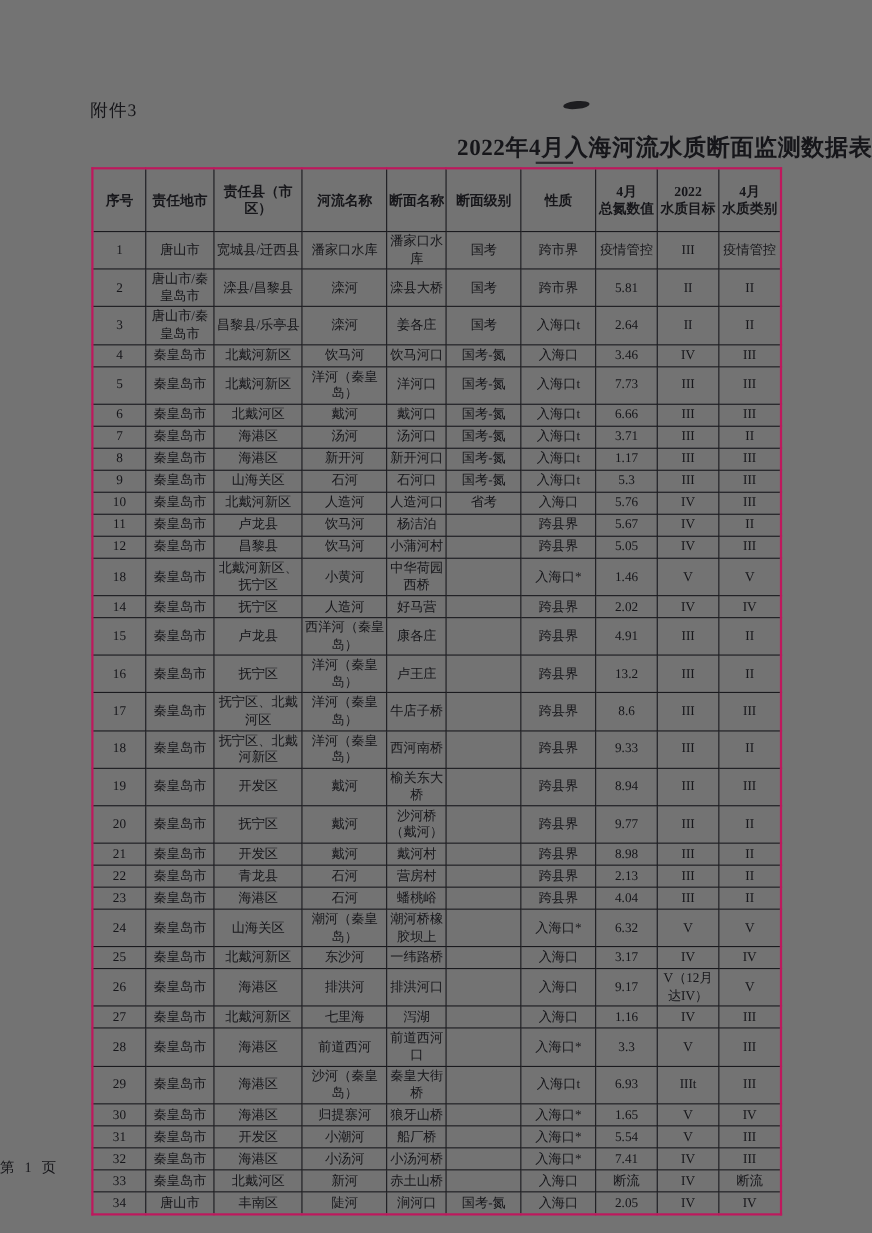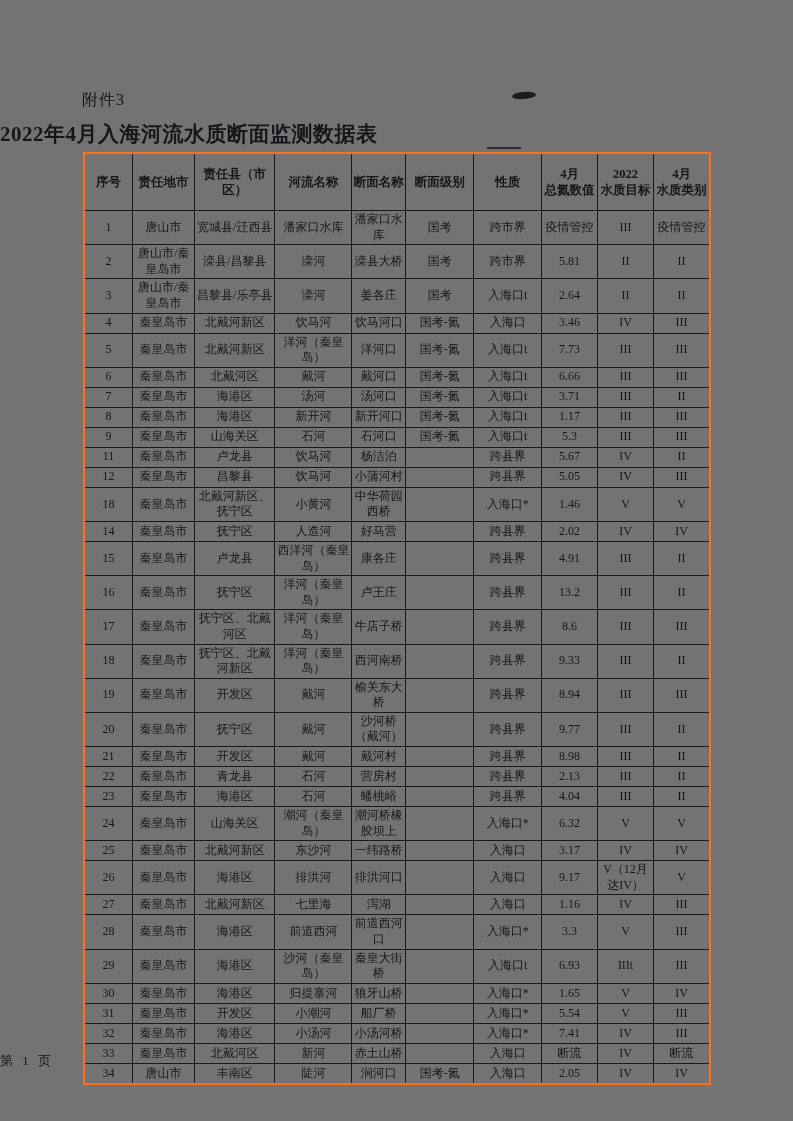--- a/index.html
+++ b/index.html
@@ -18,21 +18,21 @@
     top: 90px;
     font-size: 16px;
     letter-spacing: 1px;
     font-weight: 500;
   }
   .title {
     position: absolute;
     left: 0;
     top: 120px;
     width: 100%;
-    text-align: left;
+    text-align: right;
     font-size: 21px;
     font-weight: bold;
     letter-spacing: 0.5px;
   }
   .title-underline {
     position: absolute;
     left: 487px;
     top: 147px;
     width: 34px;
     height: 2px;
@@ -48,21 +48,21 @@
     border-radius: 50% / 55%;
     transform: rotate(-5deg);
   }
   table.data-table {
     position: absolute;
     left: 83px;
     top: 152px;
     width: 628px;
     border-collapse: collapse;
     table-layout: fixed;
-    border: 2px solid #f97316;
+    border: 2px solid #be185d;
   }
   .data-table th, .data-table td {
     border: 1.6px solid #1a1a1e;
     text-align: center;
     vertical-align: middle;
     padding: 1px 1px;
     font-size: 12px;
     line-height: 1.3;
     word-break: break-all;
     overflow: hidden;
@@ -214,20 +214,32 @@
           <td>山海关区</td>
           <td>石河</td>
           <td>石河口</td>
           <td>国考-氮</td>
           <td>入海口t</td>
           <td>5.3</td>
           <td>III</td>
           <td>III</td>
         </tr>
         <tr>
+          <td>10</td>
+          <td>秦皇岛市</td>
+          <td>北戴河新区</td>
+          <td>人造河</td>
+          <td>人造河口</td>
+          <td>省考</td>
+          <td>入海口</td>
+          <td>5.76</td>
+          <td>IV</td>
+          <td>III</td>
+        </tr>
+        <tr>
           <td>11</td>
           <td>秦皇岛市</td>
           <td>卢龙县</td>
           <td>饮马河</td>
           <td>杨洁泊</td>
           <td></td>
           <td>跨县界</td>
           <td>5.67</td>
           <td>IV</td>
           <td>II</td>

